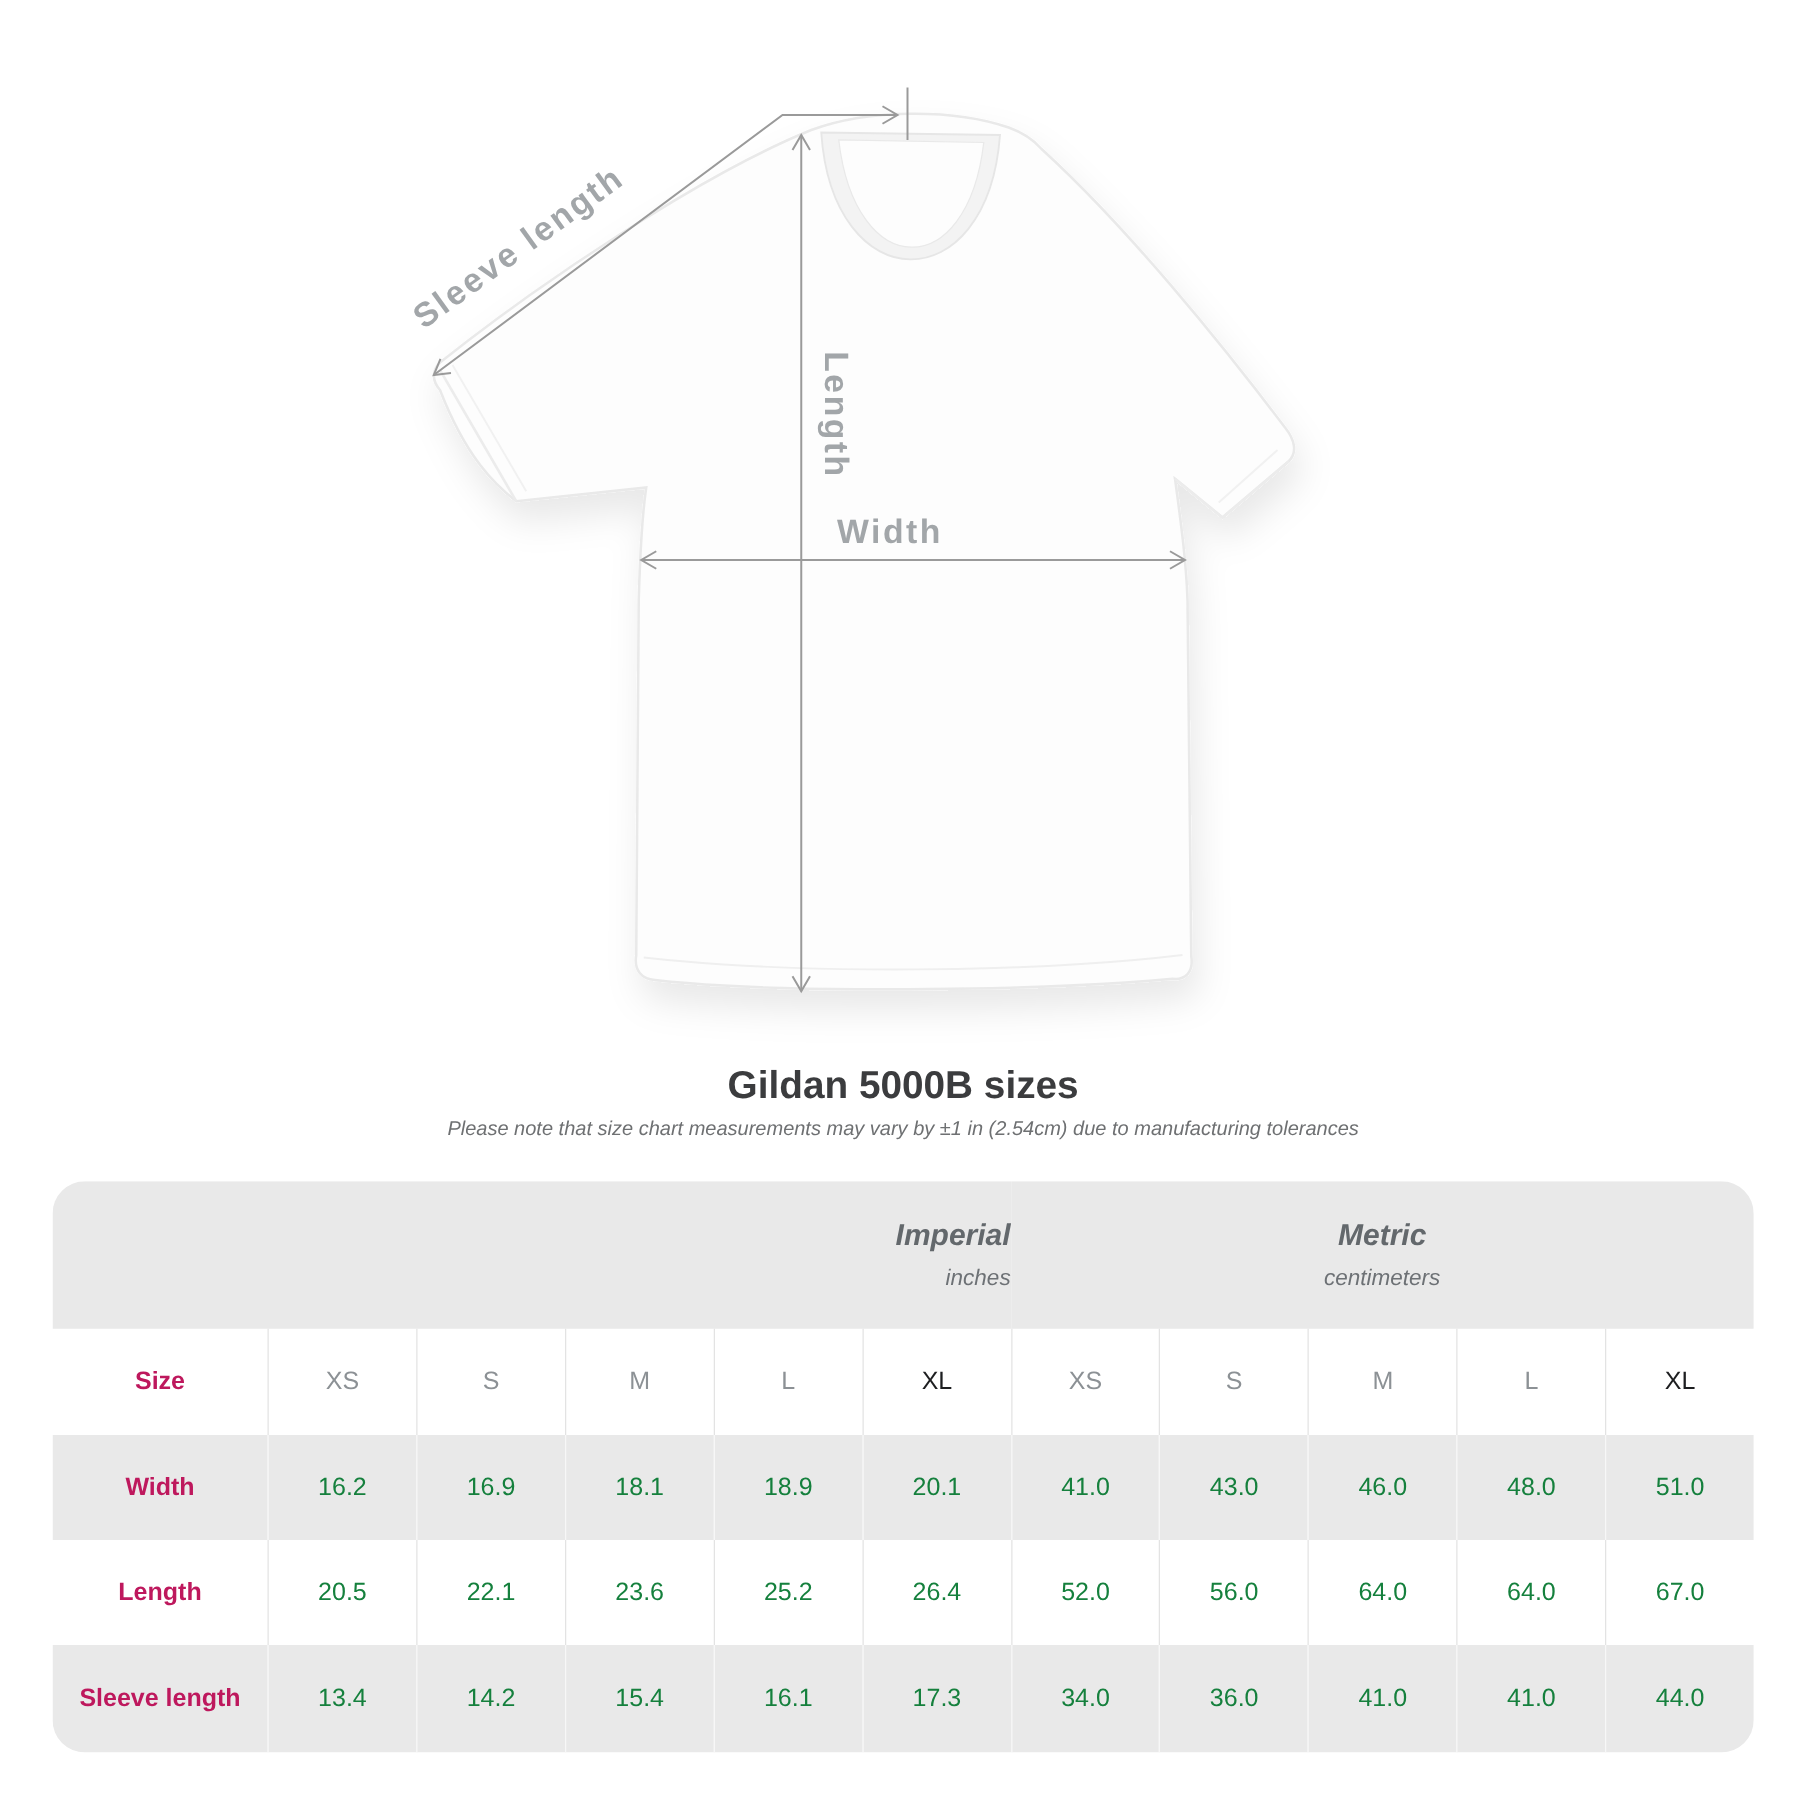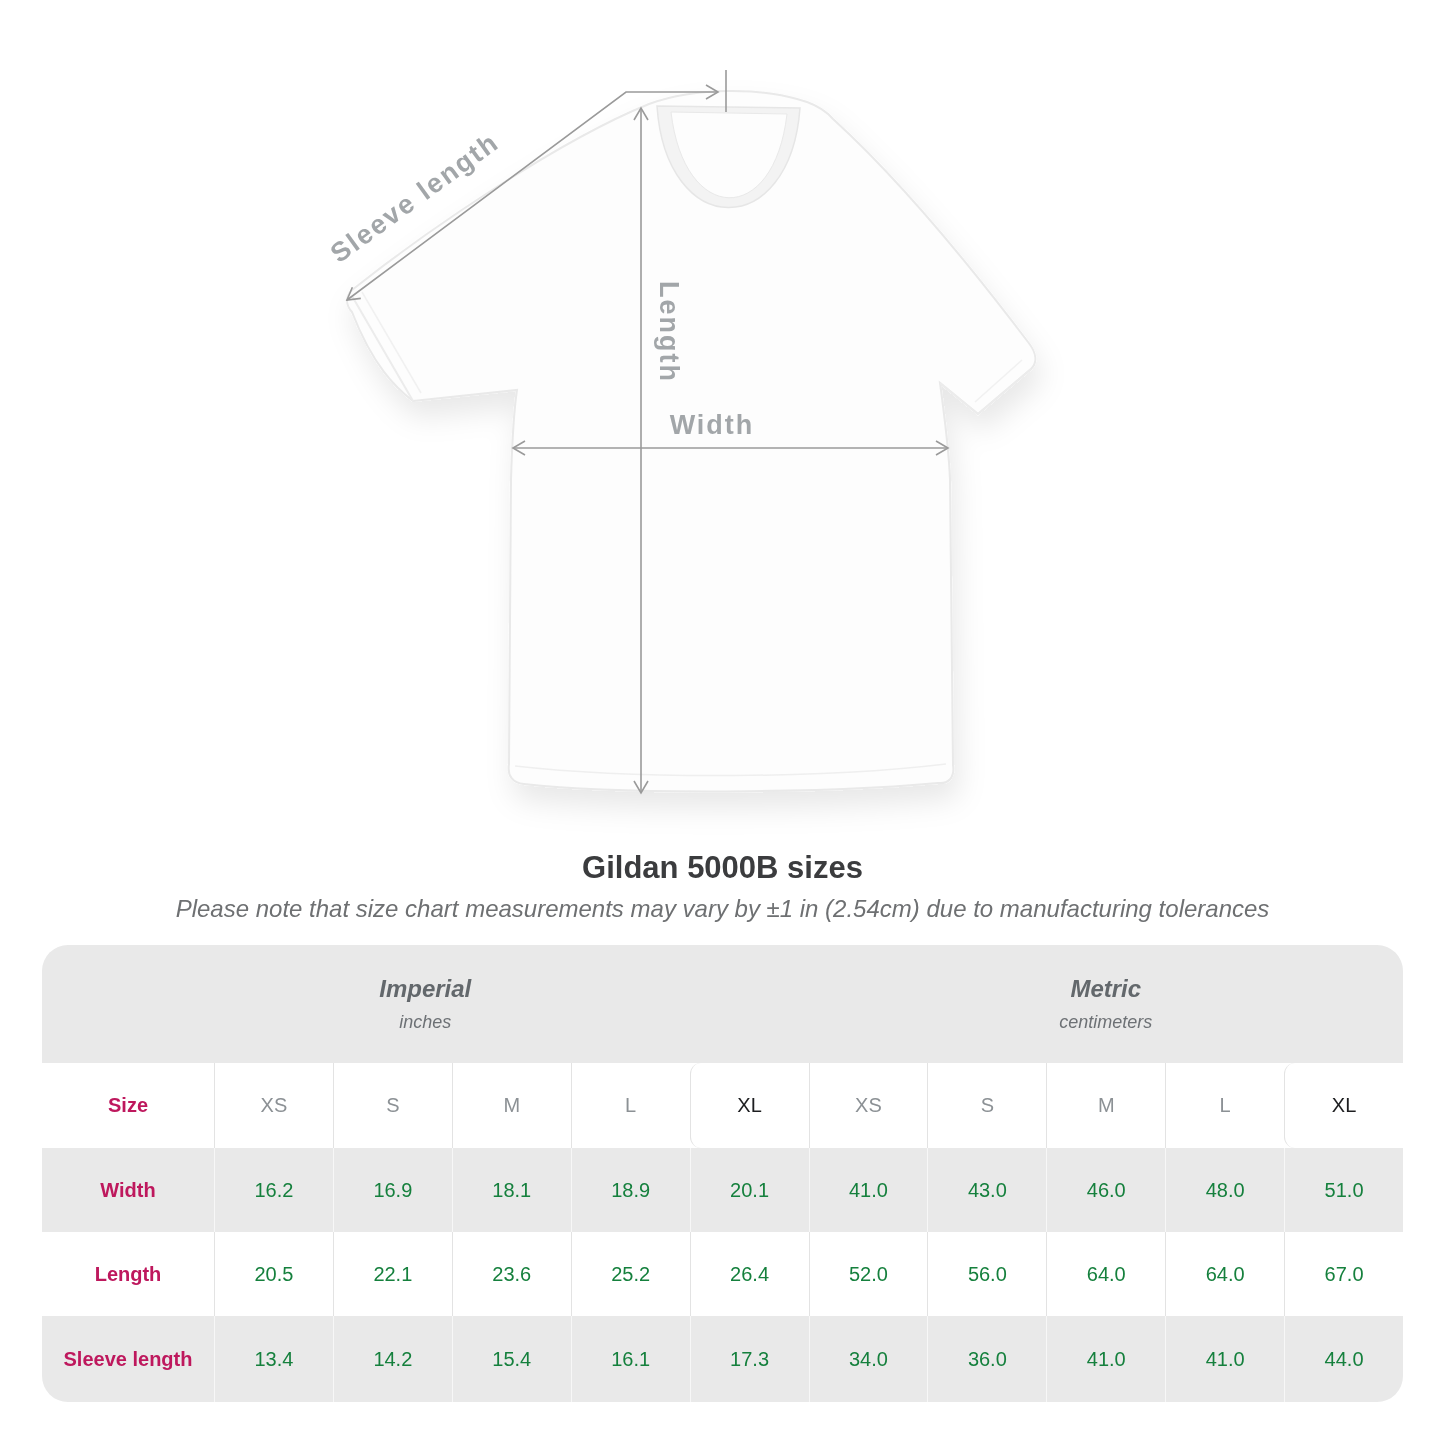--- a/index.html
+++ b/index.html
@@ -11,39 +11,39 @@
   .diagram{position:absolute;left:0;top:0;width:1445px;height:845px;}
   .diagram svg{display:block;}
   .meas-label{font-weight:bold;letter-spacing:2px;}
   
   .title{
     position:absolute;left:0;top:850px;width:100%;text-align:center;
     font-size:31px;font-weight:bold;color:#3b3c3e;
   }
   .subtitle{
     position:absolute;left:0;top:895px;width:100%;text-align:center;
-    font-size:24px;font-style:italic;color:#6e7072;
+    font-size:16px;font-style:italic;color:#6e7072;
   }
   
   .size-table{
     position:absolute;left:42px;top:945px;width:1361px;height:457px;
     border-radius:26px;overflow:hidden;background:#ffffff;
     display:grid;
     grid-template-columns:172px repeat(10,1fr);
     grid-template-rows:118px 85px 84px 84px 86px;
   }
   .cell{display:flex;align-items:center;justify-content:center;text-align:center;}
   .band{background:#e9e9e9;}
   .hdr{flex-direction:column;gap:9px;}
   .hdr .unit-name{font-size:24px;font-weight:bold;font-style:italic;color:#63686c;}
   .hdr .unit-sub{font-size:18px;font-style:italic;color:#6d7175;}
-  .hdr-imperial{grid-column:1 / span 6;}
+  .hdr-imperial{grid-column:1 / span 6;align-items:flex-end;}
   .hdr-metric{grid-column:7 / span 5;}
   .size-hd{font-size:20px;font-weight:normal;color:#8c9195;}
-  .size-hd.xl{color:#1d1e20;border-radius:11px;}
+  .size-hd.xl{color:#1d1e20;}
   .row-label{font-size:20px;font-weight:bold;color:#be185d;}
   .val{font-size:20px;color:#15803d;}
   .sep-w{border-left:1px solid #e3e3e3;}   
   .sep-g{border-left:1px solid #f7f7f7;}   
 </style>
 </head>
 <body>
 
 <div class="stage">
 

